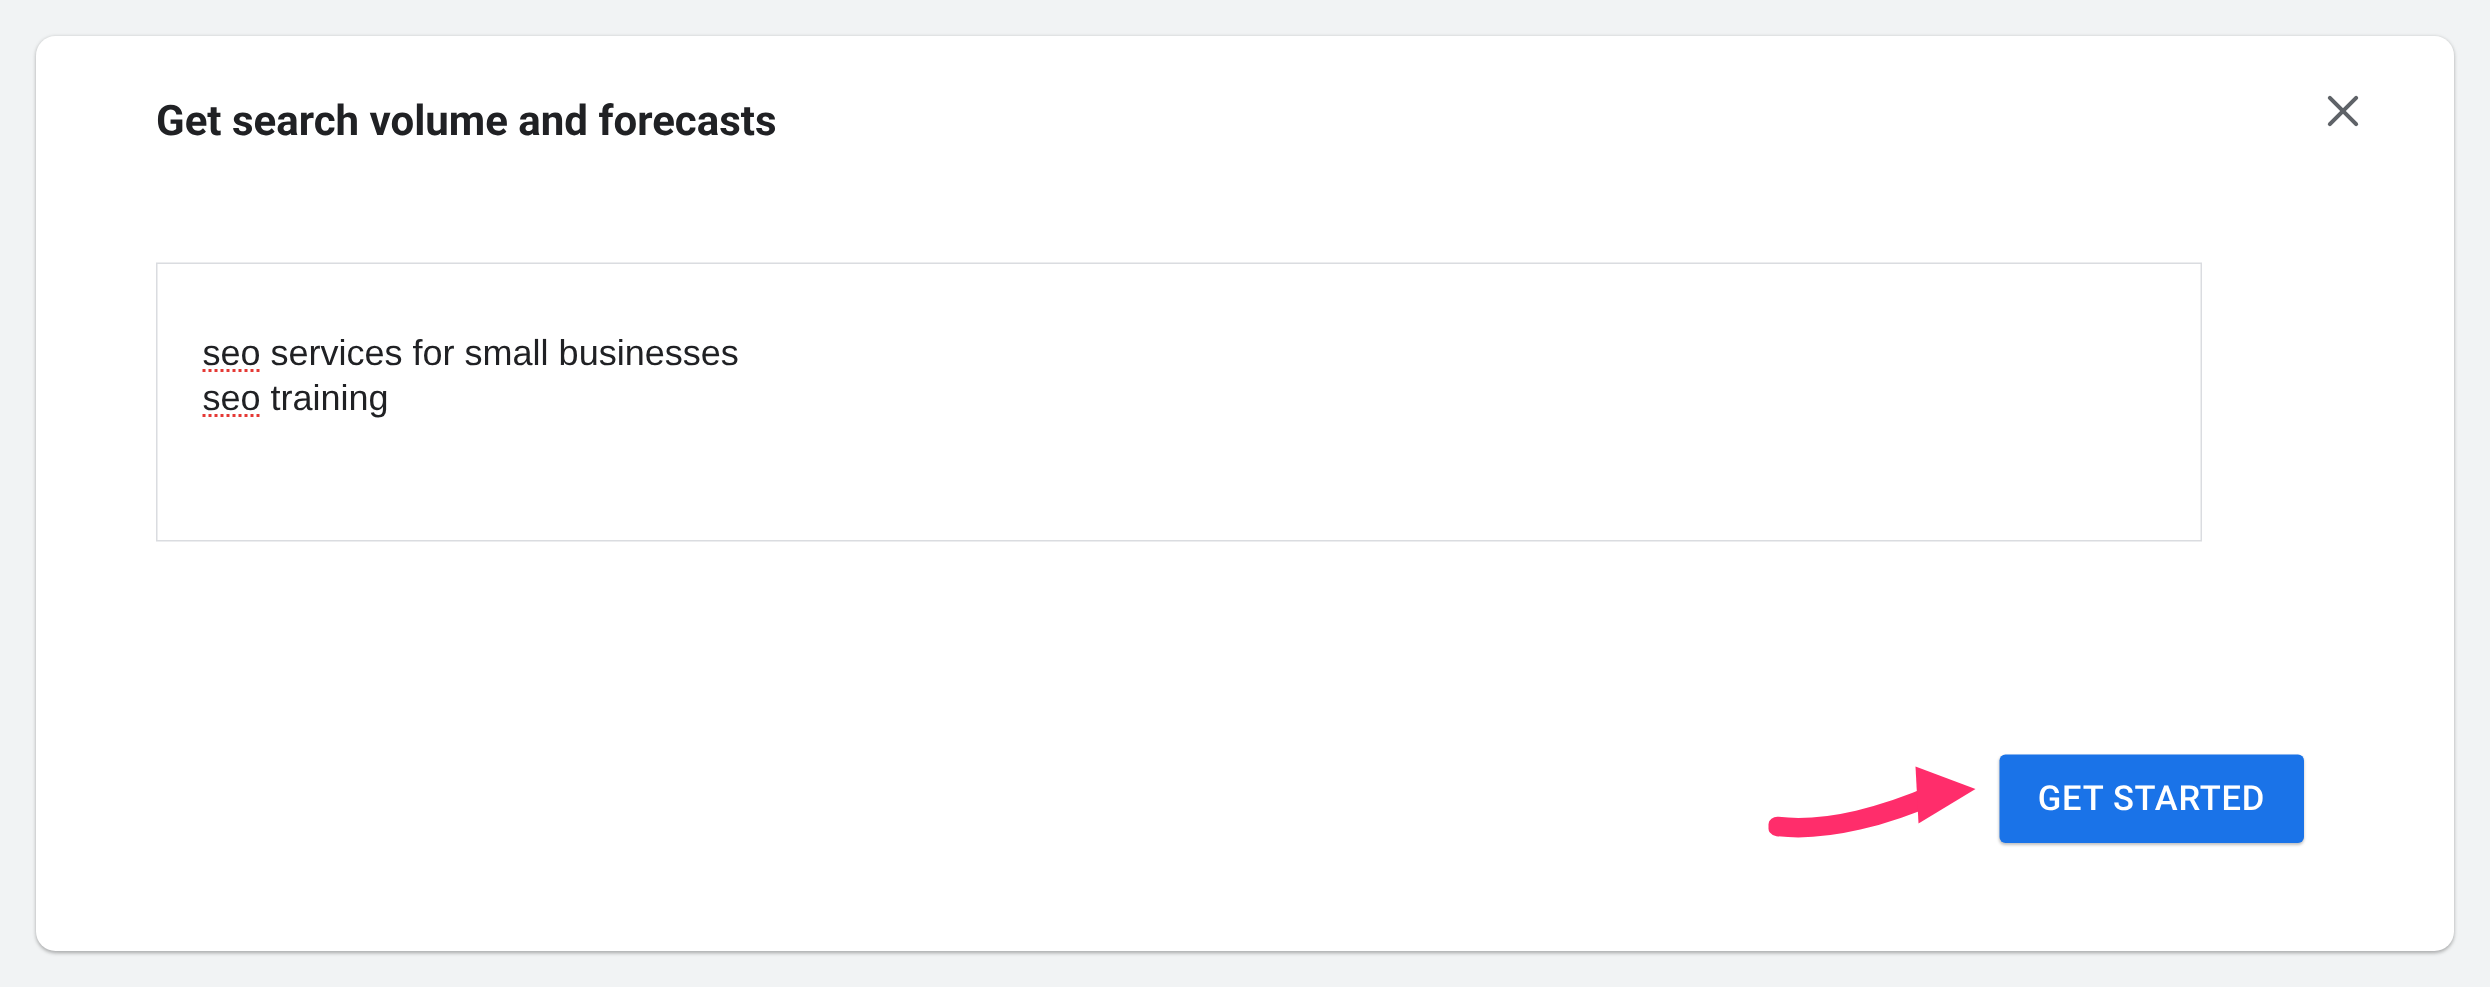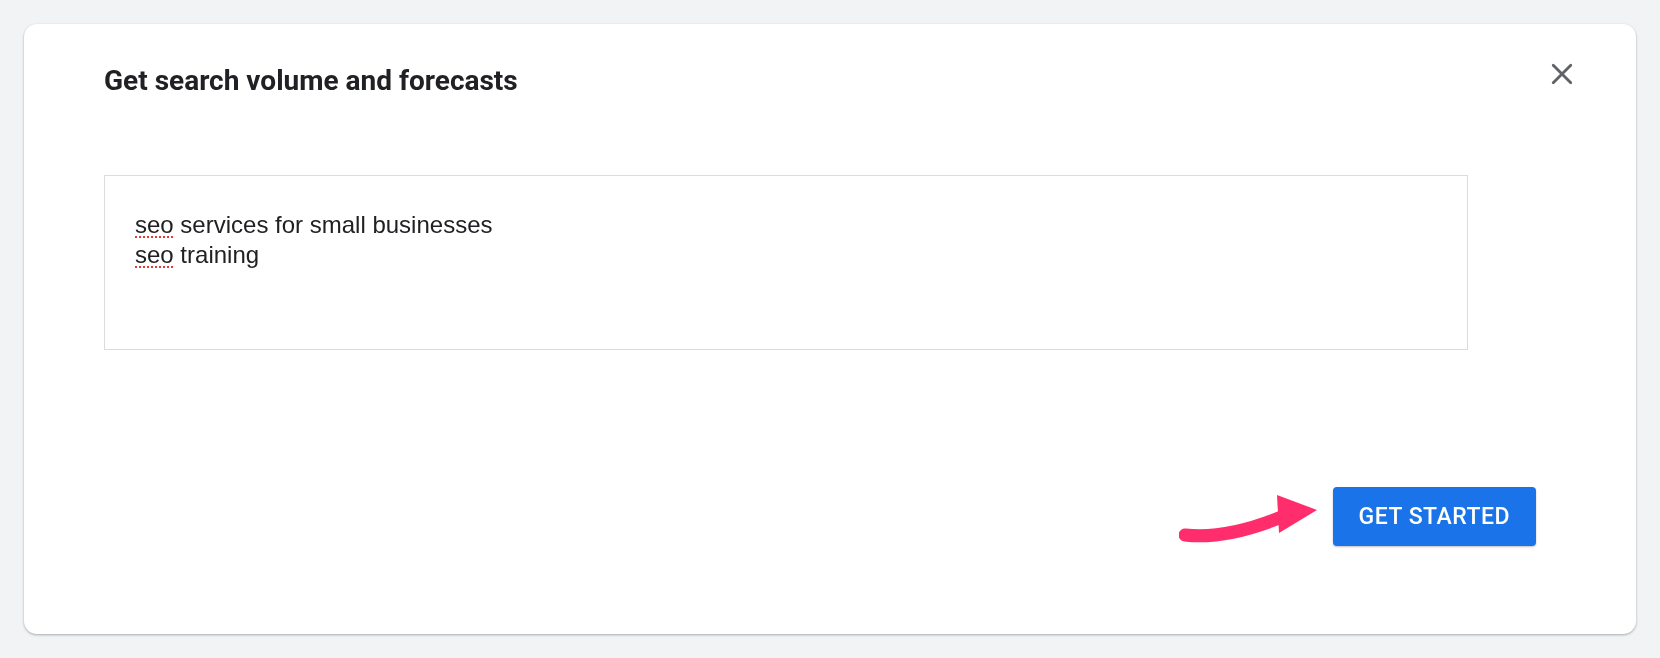--- a/index.html
+++ b/index.html
@@ -48,21 +48,21 @@
       width: 30px;
       height: 30px;
     }
     .content-area {
       margin-top: 78px;
     }
     .keywords-box {
       width: 1364px;
       border: 1px solid #dadce0;
       background: #ffffff;
-      padding: 34px 30px 78px 30px;
+      padding: 45px 30px 78px 30px;
       font-size: 24px;
       line-height: 1.27;
       color: #202124;
       font-family: Arial, sans-serif;
     }
     .keywords-box div {
       white-space: pre;
     }
     .spellcheck {
       text-decoration: underline;
@@ -86,21 +86,21 @@
       height: 26px;
       display: block;
     }
     .upload-label {
       color: #1a73e8;
       font-size: 22px;
     }
     .footer {
       position: absolute;
       right: 100px;
-      bottom: 88px;
+      bottom: 72px;
       display: flex;
       align-items: center;
       gap: 8px;
     }
     .get-started-btn {
       background: #1a73e8;
       color: #ffffff;
       border: none;
       padding: 16px 26px;
       font-size: 23px;

